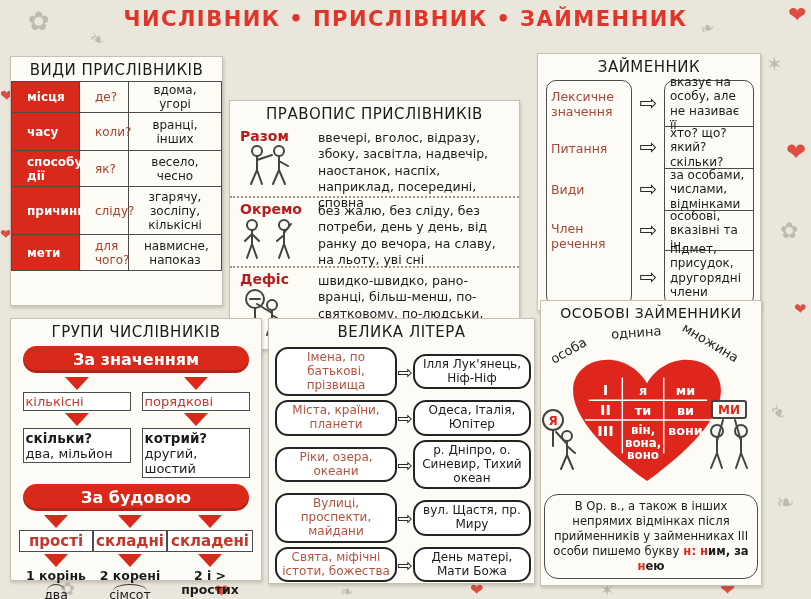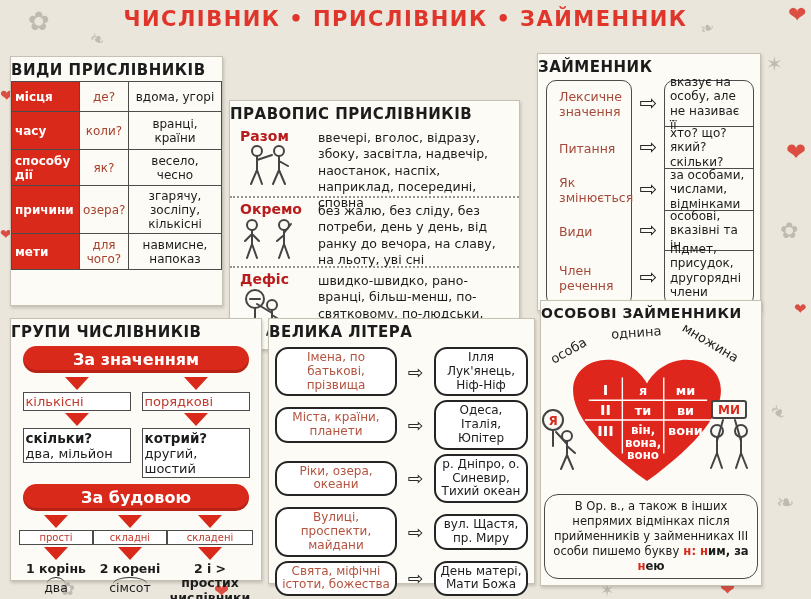--- a/index.html
+++ b/index.html
@@ -20,43 +20,43 @@
     text-align:center; font-weight:bold; font-size:21px;
     color:#e0352a; letter-spacing:1.5px;
   }
 
   .panel {
     position:absolute; background:#fcfbf5;
     border:1px solid #c6c1b4;
     box-shadow:1px 2px 3px rgba(90,80,60,.25);
   }
   .panel-h {
-    text-align:left; font-weight:bold; font-size:15px;
+    text-align:center; font-weight:normal; font-size:15px;
     letter-spacing:.5px; padding:4px 0 2px;
   }
 
   
   .vt-table { border-collapse:collapse; width:100%; table-layout:fixed; }
-  .vt-table td { border:1.5px solid #4c4c4c; font-size:12px; padding:1px 3px; }
+  .vt-table td { border:1.5px solid #4c4c4c; font-size:12px; padding:1px 15px; }
   .vt-type { background:#d8291b; color:#fff; font-weight:bold; width:68px; }
   .vt-q    { color:#a8402c; text-align:center; width:49px; }
   .vt-ex   { text-align:center; }
 
   
   .sp-section { display:flex; padding:3px 8px 2px 10px; }
   .sp-section + .sp-section { border-top:2px dotted #9a958a; }
   .sp-left { width:78px; flex:none; }
   .sp-label { color:#b91c1c; font-weight:bold; font-size:14px; }
   .sp-text { font-size:12.5px; line-height:1.3; padding-top:2px; }
   .sketch { stroke:#444; stroke-width:2; fill:none; stroke-linecap:round; stroke-linejoin:round; }
 
   
   .pr-body { display:flex; padding:2px 6px 6px 8px; }
   .pr-labels { width:86px; flex:none; border:1.5px solid #4c4c4c; border-radius:10px;
-               display:flex; flex-direction:column; background:#fcfbf5;padding-left:8px; }
+               display:flex; flex-direction:column; background:#fcfbf5; }
   .pr-label { color:#a5493b; font-size:12.5px; padding:2px 4px; display:flex; align-items:center; }
   .pr-arrows { width:32px; flex:none; display:flex; flex-direction:column; }
   .pr-arrow { display:flex; align-items:center; justify-content:center; font-size:21px; color:#2a2a2a; }
   .pr-values { flex:1; border:1.5px solid #4c4c4c; border-radius:10px;
                display:flex; flex-direction:column; background:#fcfbf5; }
   .pr-value { font-size:12px; padding:2px 5px; display:flex; align-items:center; line-height:1.2; }
   .pr-value:not(:last-child) { border-bottom:1.5px solid #4c4c4c; }
 
   
   .ng-bar { margin:3px 12px 2px; height:27px; border-radius:14px;
@@ -66,32 +66,32 @@
   .tri { width:0; height:0; border-left:12px solid transparent; border-right:12px solid transparent;
          border-top:13px solid #d8291b; margin:2px auto; }
   .ng-cols2 { display:flex; justify-content:space-around; padding:0 6px; }
   .ng-col2 { width:108px; text-align:left; }
   .ng-name { border:1.5px solid #4c4c4c; background:#fff; color:#c0392b;
              font-size:13px; padding:1px 2px; }
   .ng-qbox { border:1.5px solid #4c4c4c; background:#fff; font-size:13px; padding:1px 2px; }
   .ng-qbox b { font-size:13.5px; }
   .ng-cols3 { display:flex; justify-content:space-between; padding:0 8px; }
   .ng-col3 { width:74px; text-align:center; }
-  .ng-col3 .ng-name { font-size:10px; }
+  .ng-col3 .ng-name { font-size:15px;font-weight:bold; }
   .ng-desc { font-weight:bold; font-size:12.5px; line-height:1.15; }
   .root { position:relative; display:inline-block; font-size:12.5px; padding-top:4px; }
   .root::before { content:""; position:absolute; top:1px; left:10%; width:80%; height:6px;
                   border-top:1.6px solid #333; border-radius:50% 50% 0 0 / 100% 100% 0 0; }
 
   
   .cl-row { display:flex; align-items:center; margin:4px 6px; }
   .cl-box { border:2px solid #242424; border-radius:13px; background:#fff;
             text-align:center; padding:2px 4px; line-height:1.15; }
   .cl-cat { width:122px; flex:none; color:#b3533f; font-size:12px; }
-  .cl-ex  { width:94px; flex:none; font-size:12px; }
+  .cl-ex  { width:118px; flex:none; font-size:12px; }
   .cl-arrow { flex:1; text-align:center; font-size:19px; color:#2a2a2a; }
 
   
   #pp-panel { overflow:hidden; }
   .arc-word { position:absolute; font-size:13px; color:#222; }
   .pp-note { position:absolute; left:3px; right:3px; bottom:6px;
              border:1.6px solid #4c4c4c; border-radius:14px; background:#fcfbf5;
              font-size:11.6px; text-align:center; padding:4px 5px; line-height:1.3; }
   .red-b { color:#d8291b; font-weight:bold; }
   .dark-b { font-weight:bold; }
@@ -126,30 +126,30 @@
   <table class="vt-table">
     <tbody>
         <tr style="height:30px;">
       <td class="vt-type">місця</td>
       <td class="vt-q">де?</td>
       <td class="vt-ex">вдома, угорі</td>
     </tr>
     <tr style="height:38px;">
       <td class="vt-type">часу</td>
       <td class="vt-q">коли?</td>
-      <td class="vt-ex">вранці, країни</td>
+      <td class="vt-ex">вранці, інших</td>
     </tr>
     <tr style="height:36px;">
       <td class="vt-type">способу дії</td>
       <td class="vt-q">як?</td>
       <td class="vt-ex">весело, чесно</td>
     </tr>
     <tr style="height:48px;">
       <td class="vt-type">причини</td>
-      <td class="vt-q">озера?</td>
+      <td class="vt-q">сліду?</td>
       <td class="vt-ex">згарячу, зосліпу, кількісні</td>
     </tr>
     <tr style="height:36px;">
       <td class="vt-type">мети</td>
       <td class="vt-q">для чого?</td>
       <td class="vt-ex">навмисне, напоказ</td>
     </tr>
   </tbody>
     </table>
 </div>
@@ -199,21 +199,20 @@
     <div class="sp-text">швидко-швидко, рано-вранці, більш-менш, по-святковому, по-людськи, коли-не-коли, будь-що-будь, віч-на-віч, пліч-о-пліч, всього-на-всього</div>
   </div>
 </div>
 
 <div class="panel" style="left:537px; top:53px; width:224px; height:258px;">
   <div class="panel-h">ЗАЙМЕННИК</div>
   <div class="pr-body">
     <div class="pr-labels">
       <div class="pr-label" style="height:46px;">Лексичне значення</div>
       <div class="pr-label" style="height:42px;">Питання</div>
-      <div class="pr-label" style="height:42px;">Як змінюється</div>
       <div class="pr-label" style="height:40px;">Види</div>
       <div class="pr-label" style="height:54px;">Член речення</div>
     </div>
     <div class="pr-arrows">
       <div class="pr-arrow" style="height:46px;">⇨</div>
       <div class="pr-arrow" style="height:42px;">⇨</div>
       <div class="pr-arrow" style="height:42px;">⇨</div>
       <div class="pr-arrow" style="height:40px;">⇨</div>
       <div class="pr-arrow" style="height:54px;">⇨</div>
     </div>

